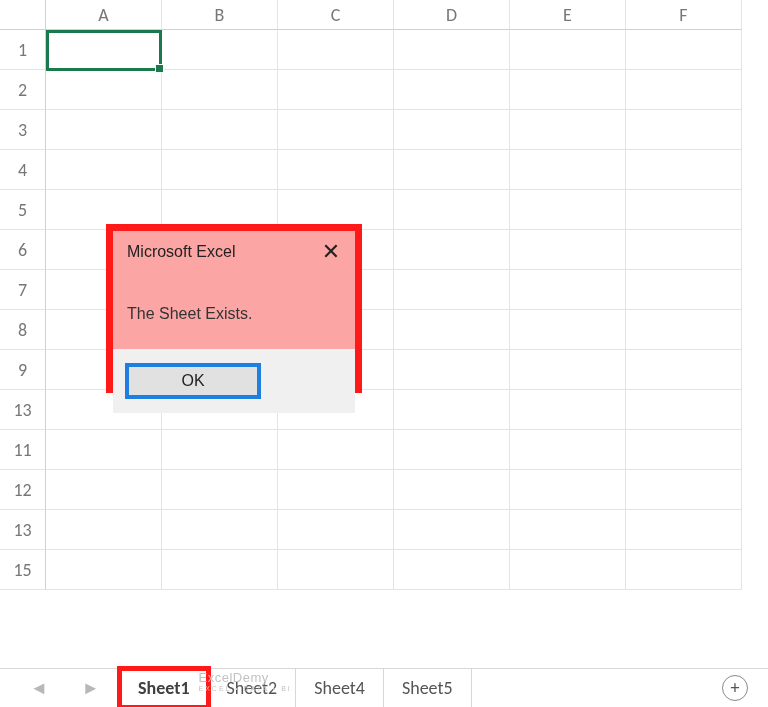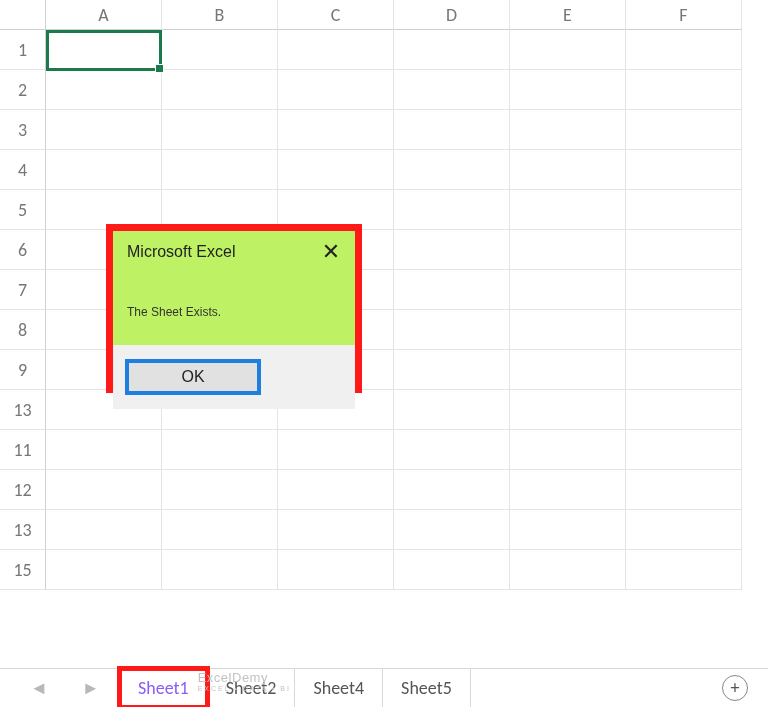--- a/index.html
+++ b/index.html
@@ -71,42 +71,42 @@
     width: 9px; height: 9px;
     background: #1a7a4c;
     border: 1px solid #fff;
   }
   
   .dialog-wrap {
     position: absolute;
     top: 224px; left: 106px;
     width: 256px; height: 169px;
     border: 7px solid #ff1a1a;
-    background: #bef264;
+    background: #fca5a5;
   }
   .dialog-title {
     display: flex;
     align-items: center;
     padding: 10px 0 6px 14px;
     font-family: "Segoe UI", Arial, sans-serif;
     font-size: 16px;
     color: #222;
   }
   .dialog-title .spacer { flex: 1; }
   .close-x {
     width: 48px;
     text-align: center;
     font-size: 22px;
     line-height: 22px;
     cursor: pointer;
   }
   .dialog-body {
     padding: 36px 14px 26px 14px;
     font-family: "Segoe UI", Arial, sans-serif;
-    font-size: 12px;
+    font-size: 16px;
     color: #333;
   }
   .dialog-footer {
     background: #f0f0f0;
     padding: 14px 12px 14px 12px;
     display: flex;
     justify-content: flex-start;
   }
   .ok-btn {
     width: 136px;
@@ -140,22 +140,22 @@
     position: relative;
     padding: 0 18px;
     height: 38px;
     line-height: 38px;
     font-size: 18px;
     color: #555;
     border-right: 1px solid #d8d8d8;
     cursor: pointer;
   }
   .tab.active {
-    color: #8b5cf6;
-    font-weight: 400;
+    color: #404040;
+    font-weight: 700;
     background: #fff;
     border-bottom: none;
   }
   .tab-highlight {
     position: absolute;
     top: -3px; left: -3px; right: -3px; bottom: -3px;
     border: 5px solid #ff1a1a;
     pointer-events: none;
   }
   .add-sheet {

